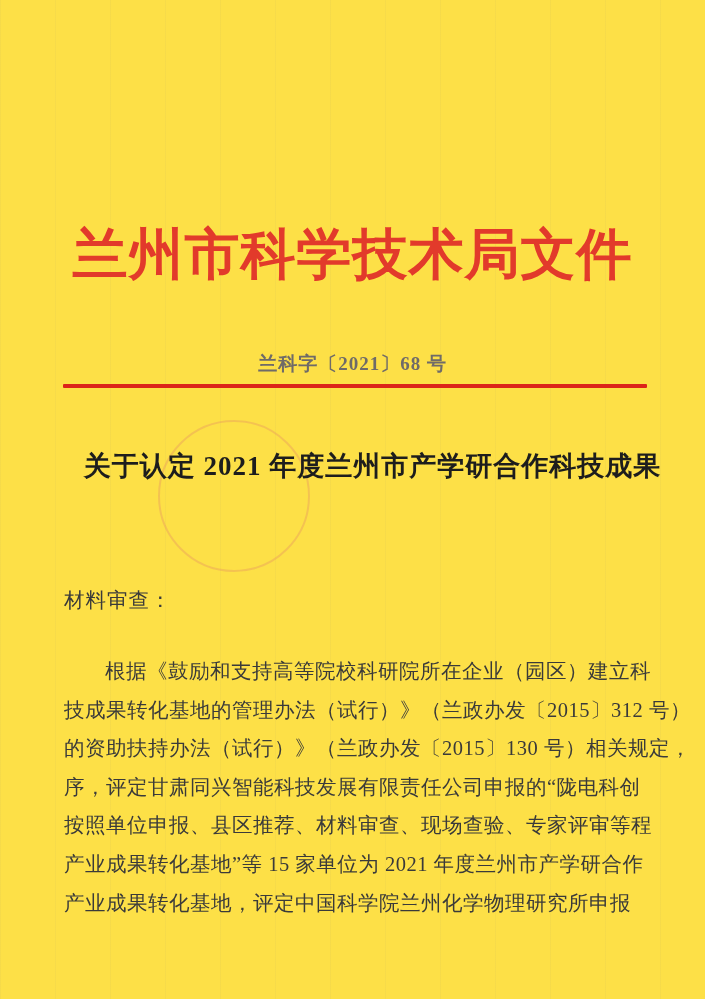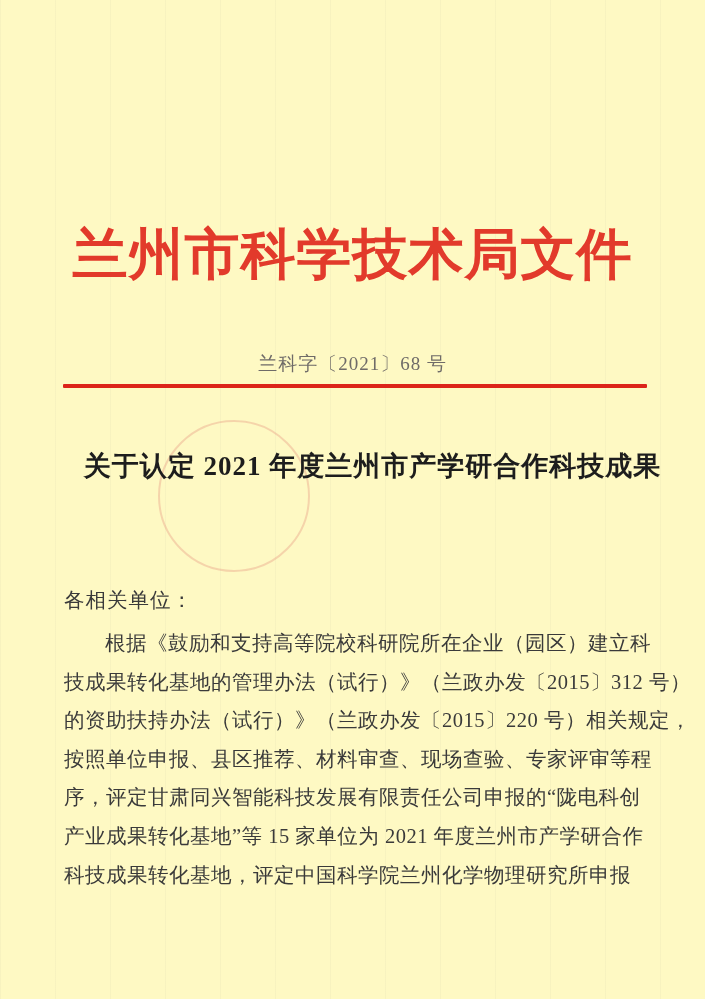--- a/index.html
+++ b/index.html
@@ -7,21 +7,21 @@
     --rule-red:#dc2419;
     --title-ink:#1d1d1d;
     --body-ink:#3a3a3a;
     --docnum-ink:#6f6b68;
   }
   html,body{margin:0;padding:0;background:#e9e9e9;}
   .page{
     position:relative;
     width:705px;height:999px;
     margin:0 auto;
-    background:#fef9c3;
+    background:#fde047;
     overflow:hidden;
     font-family:"Liberation Serif","DejaVu Serif",serif;
   }
   
   .scan-texture{
     position:absolute;inset:0;
     background:repeating-linear-gradient(90deg,
       rgba(120,120,120,0.05) 0px, rgba(120,120,120,0.05) 1px,
       transparent 1px, transparent 55px);
     pointer-events:none;
@@ -33,20 +33,21 @@
     letter-spacing:1px;
     color:var(--header-red);
     white-space:nowrap;
   }
   .doc-number{
     position:absolute;top:351px;left:0;right:0;
     text-align:center;
     font-size:19px;
     letter-spacing:1px;
     color:var(--docnum-ink);
+    font-weight:bold;
   }
   .red-rule{
     position:absolute;top:384px;left:63px;
     width:584px;height:4px;
     background:var(--rule-red);
     border-radius:1px;
   }
   .stamp-circle{
     position:absolute;top:420px;left:158px;
     width:148px;height:148px;
@@ -75,43 +76,43 @@
     position:absolute;top:624px;left:64px;
     width:588px;
     font-size:20.5px;
     color:var(--body-ink);
   }
   .body-line{
     line-height:38.6px;
     letter-spacing:0.5px;
     white-space:nowrap;
   }
-  .body-line.indent{text-indent:2em;}
+  .body-line.indent{text-indent:2em;margin-top:28px;}
 </style>
 </head>
 <body>
 
 <div class="page">
   <div class="scan-texture"></div>
 
   <div class="header-title">兰州市科学技术局文件</div>
 
   <div class="doc-number">兰科字〔2021〕68 号</div>
 
   <div class="red-rule"></div>
 
   <div class="stamp-circle"></div>
 
   <div class="doc-title line1">关于认定 2021 年度兰州市产学研合作科技成果</div>
 
 
-  <div class="salutation">各相关单位：</div>
+  <div class="salutation">材料审查：</div>
 
   <div class="body-paragraph">
     <div class="body-line indent">根据《鼓励和支持高等院校科研院所在企业（园区）建立科</div>
     <div class="body-line">技成果转化基地的管理办法（试行）》（兰政办发〔2015〕312 号）</div>
-    <div class="body-line">的资助扶持办法（试行）》（兰政办发〔2015〕220 号）相关规定，</div>
+    <div class="body-line">的资助扶持办法（试行）》（兰政办发〔2015〕130 号）相关规定，</div>
+    <div class="body-line">序，评定甘肃同兴智能科技发展有限责任公司申报的“陇电科创</div>
     <div class="body-line">按照单位申报、县区推荐、材料审查、现场查验、专家评审等程</div>
-    <div class="body-line">序，评定甘肃同兴智能科技发展有限责任公司申报的“陇电科创</div>
     <div class="body-line">产业成果转化基地”等 15 家单位为 2021 年度兰州市产学研合作</div>
-    <div class="body-line">科技成果转化基地，评定中国科学院兰州化学物理研究所申报</div>
+    <div class="body-line">产业成果转化基地，评定中国科学院兰州化学物理研究所申报</div>
   </div>
 </div>
 
 </body></html>

